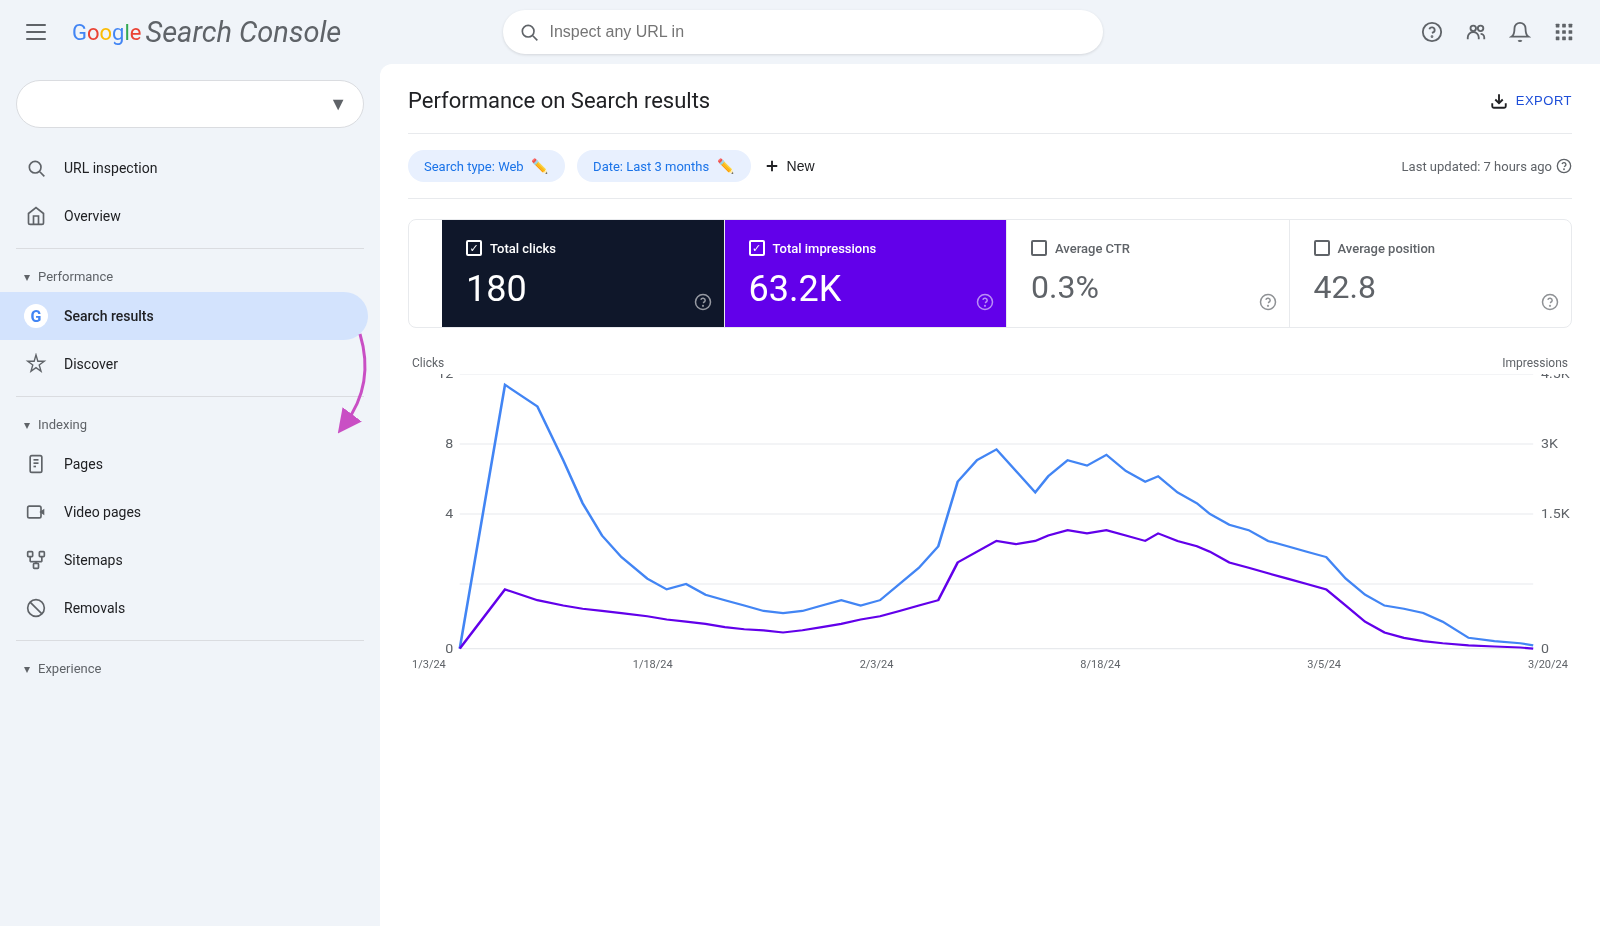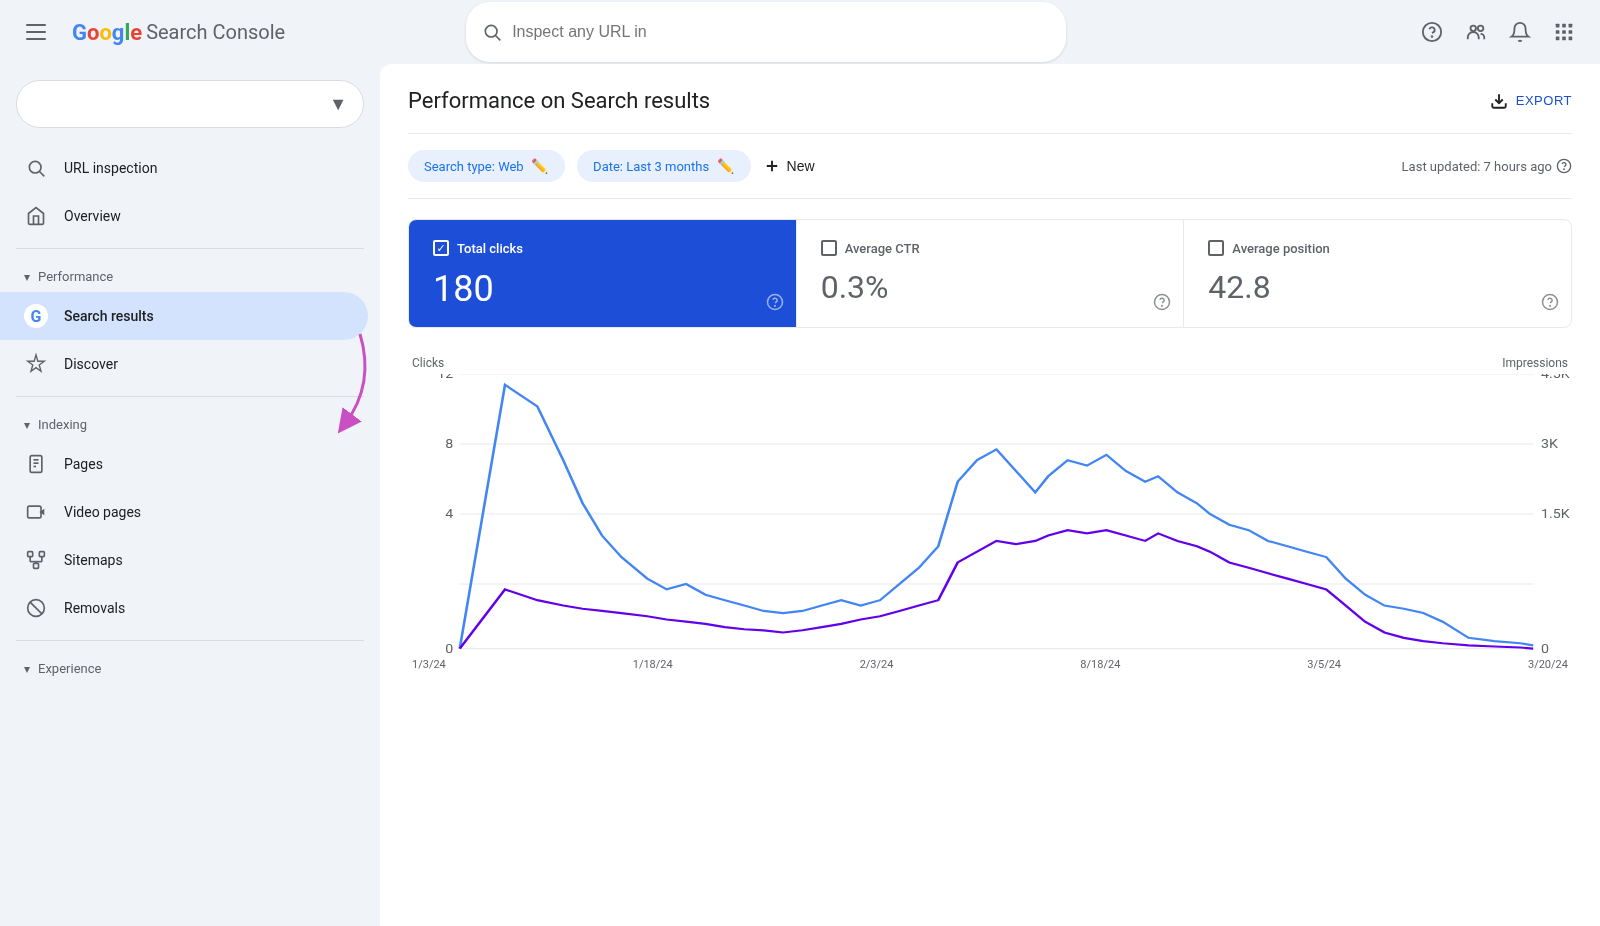--- a/index.html
+++ b/index.html
@@ -37,28 +37,28 @@
       display: flex; align-items: center; gap: 4px;
       font-size: 22px; font-weight: 400;
       white-space: nowrap;
     }
     .logo-g { color: #4285F4; }
     .logo-o1 { color: #EA4335; }
     .logo-o2 { color: #FBBC05; }
     .logo-g2 { color: #4285F4; }
     .logo-l { color: #34A853; }
     .logo-e { color: #EA4335; }
-    .logo-text { color: #5f6368; font-weight: 400; font-size: 20px; }
+    .logo-text { color: #5f6368; font-weight: 400; font-size: 29px; font-style: italic; }
 
     .search-bar {
       flex: 1; max-width: 600px; margin: 0 auto;
       background: #fff;
       border-radius: 24px;
       display: flex; align-items: center;
-      padding: 0 16px; height: 60px;
+      padding: 0 16px; height: 44px;
       box-shadow: 0 1px 3px rgba(0,0,0,0.12);
       gap: 10px;
     }
     .search-icon-svg { color: #5f6368; flex-shrink: 0; }
     .search-input-field {
       border: none; outline: none; font-size: 16px; color: #5f6368;
       background: transparent; flex: 1;
     }
     .header-icons {
       display: flex; align-items: center; gap: 4px; margin-left: auto;
@@ -180,22 +180,23 @@
       margin-bottom: 20px;
     }
     .metric-card {
       flex: 1;
       padding: 20px 24px 16px;
       border-right: 1px solid #e8eaed;
       position: relative;
     }
     .metric-card:last-child { border-right: none; }
     .metric-card.active-clicks {
-      background: #1d4ed8;
+      background: #0f172a;
       color: #fff;
+      margin-left: 33px;
     }
     .metric-card.active-impressions {
       background: #6200ea;
       color: #fff;
     }
     .metric-card-header {
       display: flex; align-items: center; gap: 8px;
       font-size: 13px; font-weight: 500; margin-bottom: 12px;
     }
     .metric-checkbox {
@@ -257,21 +258,21 @@
 <body>
 
 <div class="top-header">
   <button class="hamburger-btn">
     <span></span>
       <span></span>
       <span></span>
   </button>
 
   <div class="logo-area">
-    <span style="font-weight:700;">
+    <span style="font-weight:400;">
       <span class="logo-g">G</span><span class="logo-o1">o</span><span class="logo-o2">o</span><span class="logo-g2">g</span><span class="logo-l">l</span><span class="logo-e">e</span>
     </span>
     <span class="logo-text">Search Console</span>
   </div>
 
   <div class="search-bar">
     <svg class="search-icon-svg" width="20" height="20" viewBox="0 0 24 24" fill="none" stroke="#5f6368" stroke-width="2">
       <circle cx="11" cy="11" r="7"></circle>
         <line x1="16.5" y1="16.5" x2="22" y2="22"></line>
     </svg>
@@ -486,20 +487,34 @@
         <div class="metric-value">180</div>
         <div class="help-icon">
           <svg width="18" height="18" viewBox="0 0 24 24" fill="none" stroke="rgba(255,255,255,0.8)" stroke-width="2">
             <circle cx="12" cy="12" r="10"></circle>
             <path d="M9.09 9a3 3 0 015.83 1c0 2-3 3-3 3"></path>
             <circle cx="12" cy="17" r="0.5" fill="rgba(255,255,255,0.8)"></circle>
           </svg>
         </div>
       </div>
 
+      <div class="metric-card active-impressions">
+        <div class="metric-card-header">
+          <div class="metric-checkbox checked"></div>
+          <span>Total impressions</span>
+        </div>
+        <div class="metric-value">63.2K</div>
+        <div class="help-icon">
+          <svg width="18" height="18" viewBox="0 0 24 24" fill="none" stroke="rgba(255,255,255,0.8)" stroke-width="2">
+            <circle cx="12" cy="12" r="10"></circle>
+            <path d="M9.09 9a3 3 0 015.83 1c0 2-3 3-3 3"></path>
+            <circle cx="12" cy="17" r="0.5" fill="rgba(255,255,255,0.8)"></circle>
+          </svg>
+        </div>
+      </div>
 
       <div class="metric-card inactive">
         <div class="metric-card-header">
           <div class="metric-checkbox" style="border-color:#5f6368;"></div>
           <span>Average CTR</span>
         </div>
         <div class="metric-value">0.3%</div>
         <div class="help-icon">
           <svg width="18" height="18" viewBox="0 0 24 24" fill="none" stroke="#5f6368" stroke-width="2">
             <circle cx="12" cy="12" r="10"></circle>

